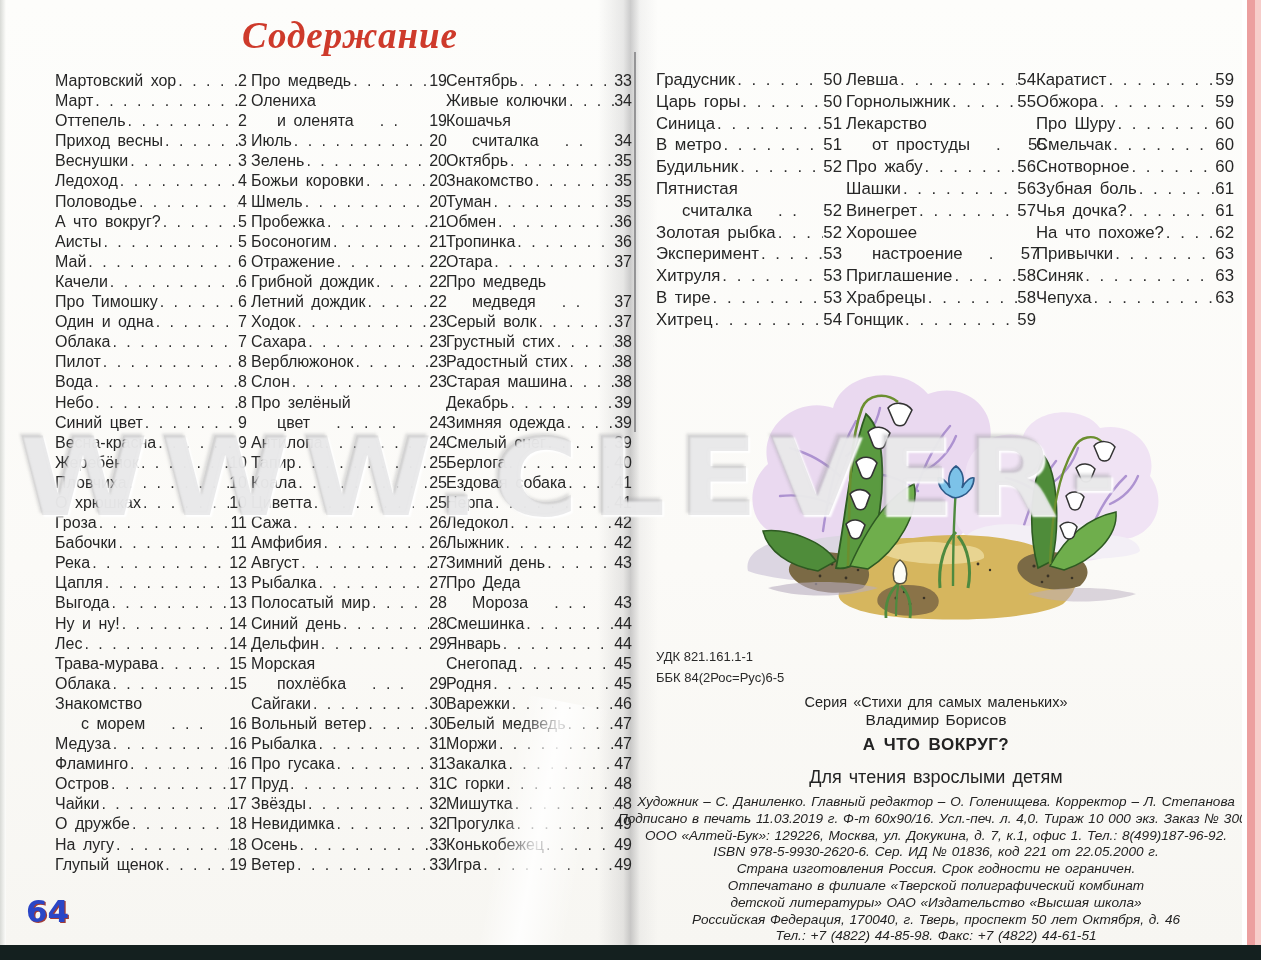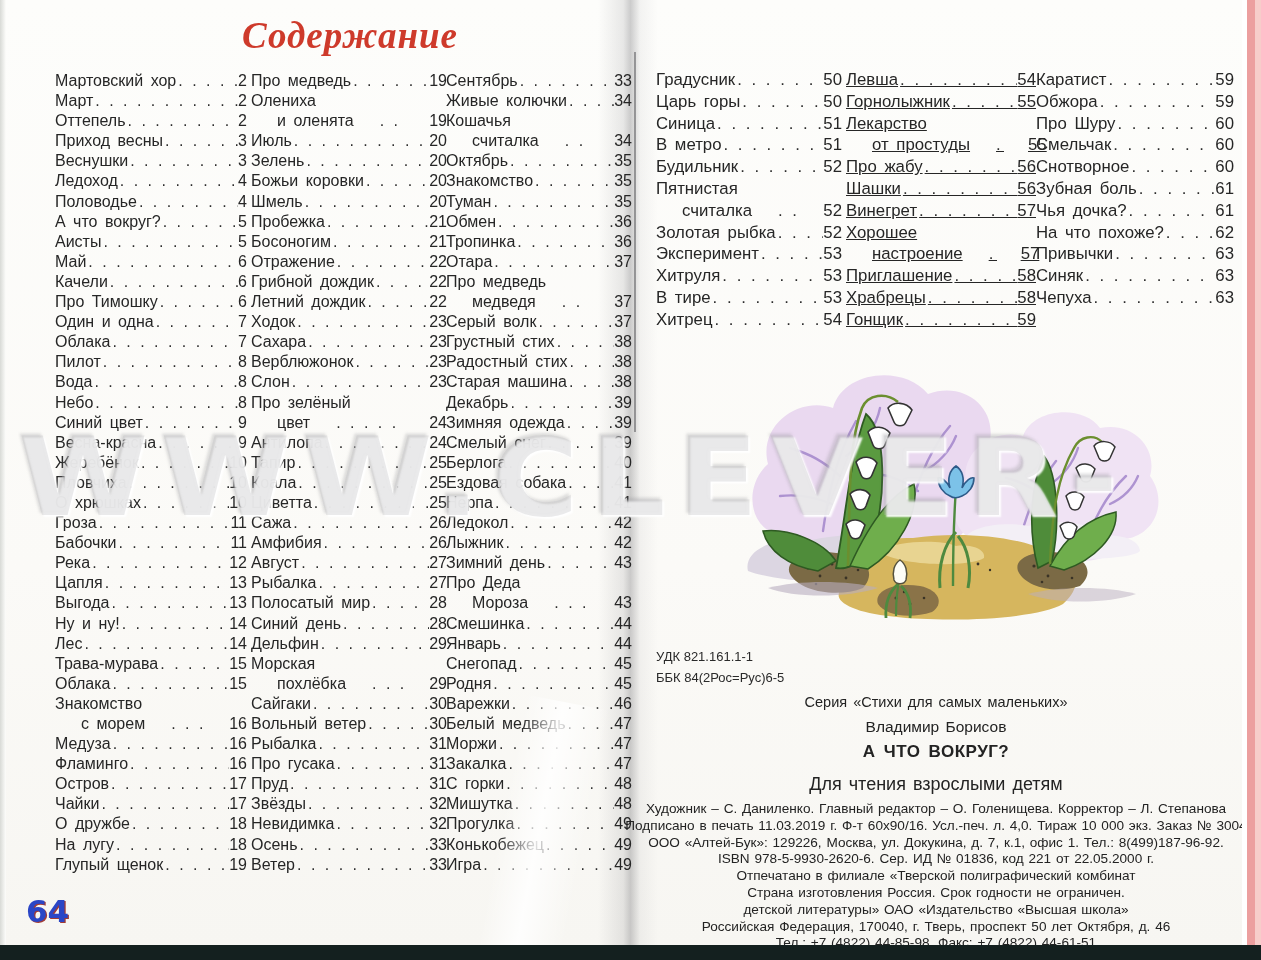--- a/index.html
+++ b/index.html
@@ -41,33 +41,33 @@
   .toc-row .t{white-space:nowrap;}
   .toc-row .dots{flex:1;overflow:hidden;white-space:nowrap;min-width:6px;padding:0 2px;color:#2b2b2b;}
   .toc-row .dots::after{content:". . . . . . . . . . . . . . . . . . . . . . . . . . . . . .";letter-spacing:1px;}
   .toc-row .p{white-space:nowrap;}
   .toc-row.indent{padding-left:26px;gap:24px;}
 
   .col1{left:55px;top:72px;width:192px;}
   .col2{left:251px;top:72px;width:196px;}
   .col3{left:446px;top:72px;width:186px;}
   .col4{left:656px;top:70px;width:186px;}
-  .col5{left:846px;top:70px;width:190px;text-decoration:underline;}
+  .col5{left:846px;top:70px;width:190px;}
   .col6{left:1036px;top:70px;width:198px;}
 
   .illustration{position:absolute;left:728px;top:336px;width:440px;height:302px;z-index:9;}
 
   .udk-block{position:absolute;left:656px;top:646px;font-size:13px;line-height:21px;color:#2a2a2a;z-index:10;}
 
   .colophon{position:absolute;left:616px;top:694px;width:640px;text-align:center;color:#232323;z-index:10;}
-  .colophon .series{font-size:14.5px;margin-bottom:8px;word-spacing:2px;}
+  .colophon .series{font-size:14.5px;margin-bottom:1px;word-spacing:2px;}
   .colophon .author{font-size:15.5px;font-weight:normal;margin-bottom:6px;word-spacing:2px;}
   .colophon .book-title{font-size:17px;font-weight:bold;letter-spacing:.5px;margin-bottom:8px;word-spacing:3px;}
   .colophon .subtitle{font-size:18px;margin-bottom:6px;word-spacing:2px;margin-top:12px;}
-  .colophon .lines div{font-size:13.6px;line-height:16.8px;white-space:nowrap;word-spacing:1px;}
+  .colophon .lines div{font-size:13.6px;line-height:16.8px;white-space:nowrap;word-spacing:1px;font-style:italic;}
 
   .page-num{
     position:absolute;left:26px;top:893px;font-size:31px;font-weight:bold;
     color:#2b46c6;text-shadow:1.2px .5px 0 #a23b35;z-index:10;
     font-family:"DejaVu Sans", sans-serif;
   }
 
   .watermark{
     position:absolute;left:18px;top:408px;width:1240px;overflow:hidden;
     font-family:"DejaVu Sans", sans-serif;font-weight:bold;
@@ -964,22 +964,22 @@
   <div class="colophon">
     <div class="series">Серия «Стихи для самых маленьких»</div>
     <div class="author">Владимир Борисов</div>
     <div class="book-title">А ЧТО ВОКРУГ?</div>
     <div class="subtitle">Для чтения взрослыми детям</div>
     <div class="lines">
         <div>Художник – С. Даниленко. Главный редактор – О. Голенищева. Корректор – Л. Степанова</div>
         <div>Подписано в печать 11.03.2019 г. Ф-т 60х90/16. Усл.-печ. л. 4,0. Тираж 10 000 экз. Заказ № 3004</div>
         <div>ООО «Алтей-Бук»: 129226, Москва, ул. Докукина, д. 7, к.1, офис 1. Тел.: 8(499)187-96-92.</div>
         <div>ISBN 978-5-9930-2620-6. Сер. ИД № 01836, код 221 от 22.05.2000 г.</div>
+        <div>Страна изготовления Россия. Срок годности не ограничен.</div>
         <div>Отпечатано в филиале «Тверской полиграфический комбинат</div>
-        <div>Страна изготовления Россия. Срок годности не ограничен.</div>
         <div>детской литературы» ОАО «Издательство «Высшая школа»</div>
         <div>Российская Федерация, 170040, г. Тверь, проспект 50 лет Октября, д. 46</div>
         <div>Тел.: +7 (4822) 44-85-98. Факс: +7 (4822) 44-61-51</div>
       </div>
   </div>
 
   <div class="page-num">64</div>
 </div>
 
 <div class="watermark">WWW.CLEVER-</div>

